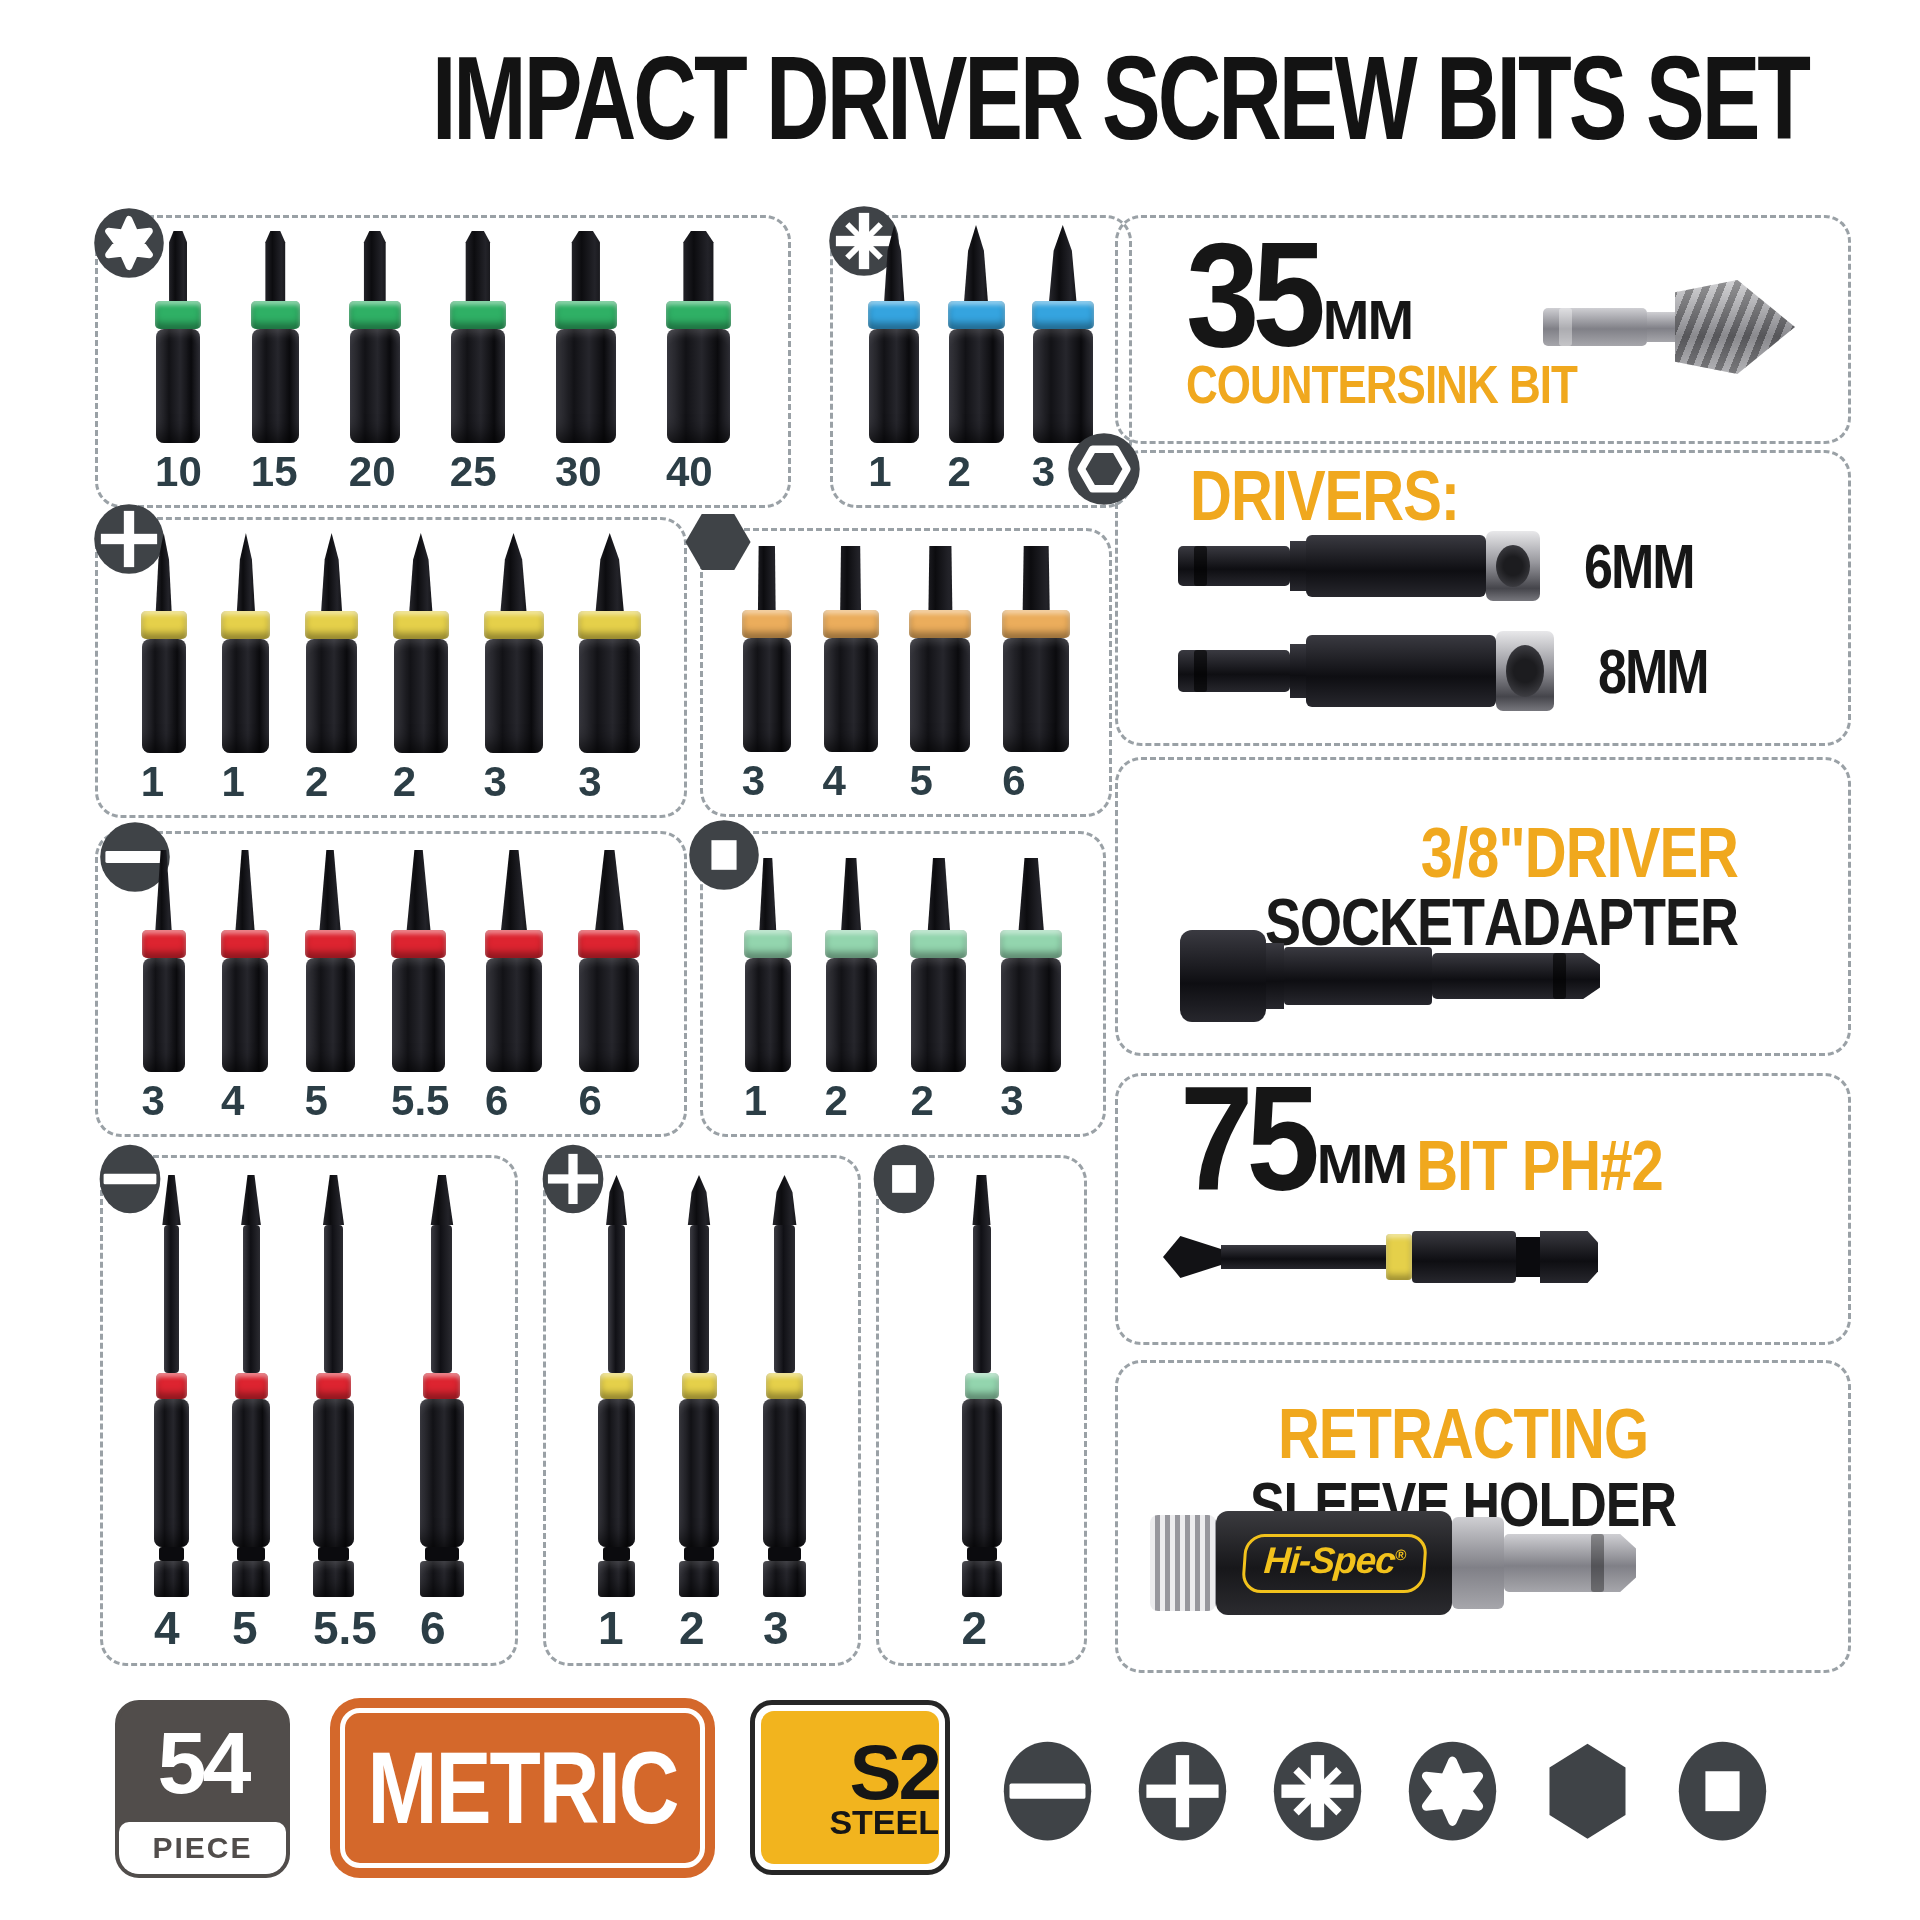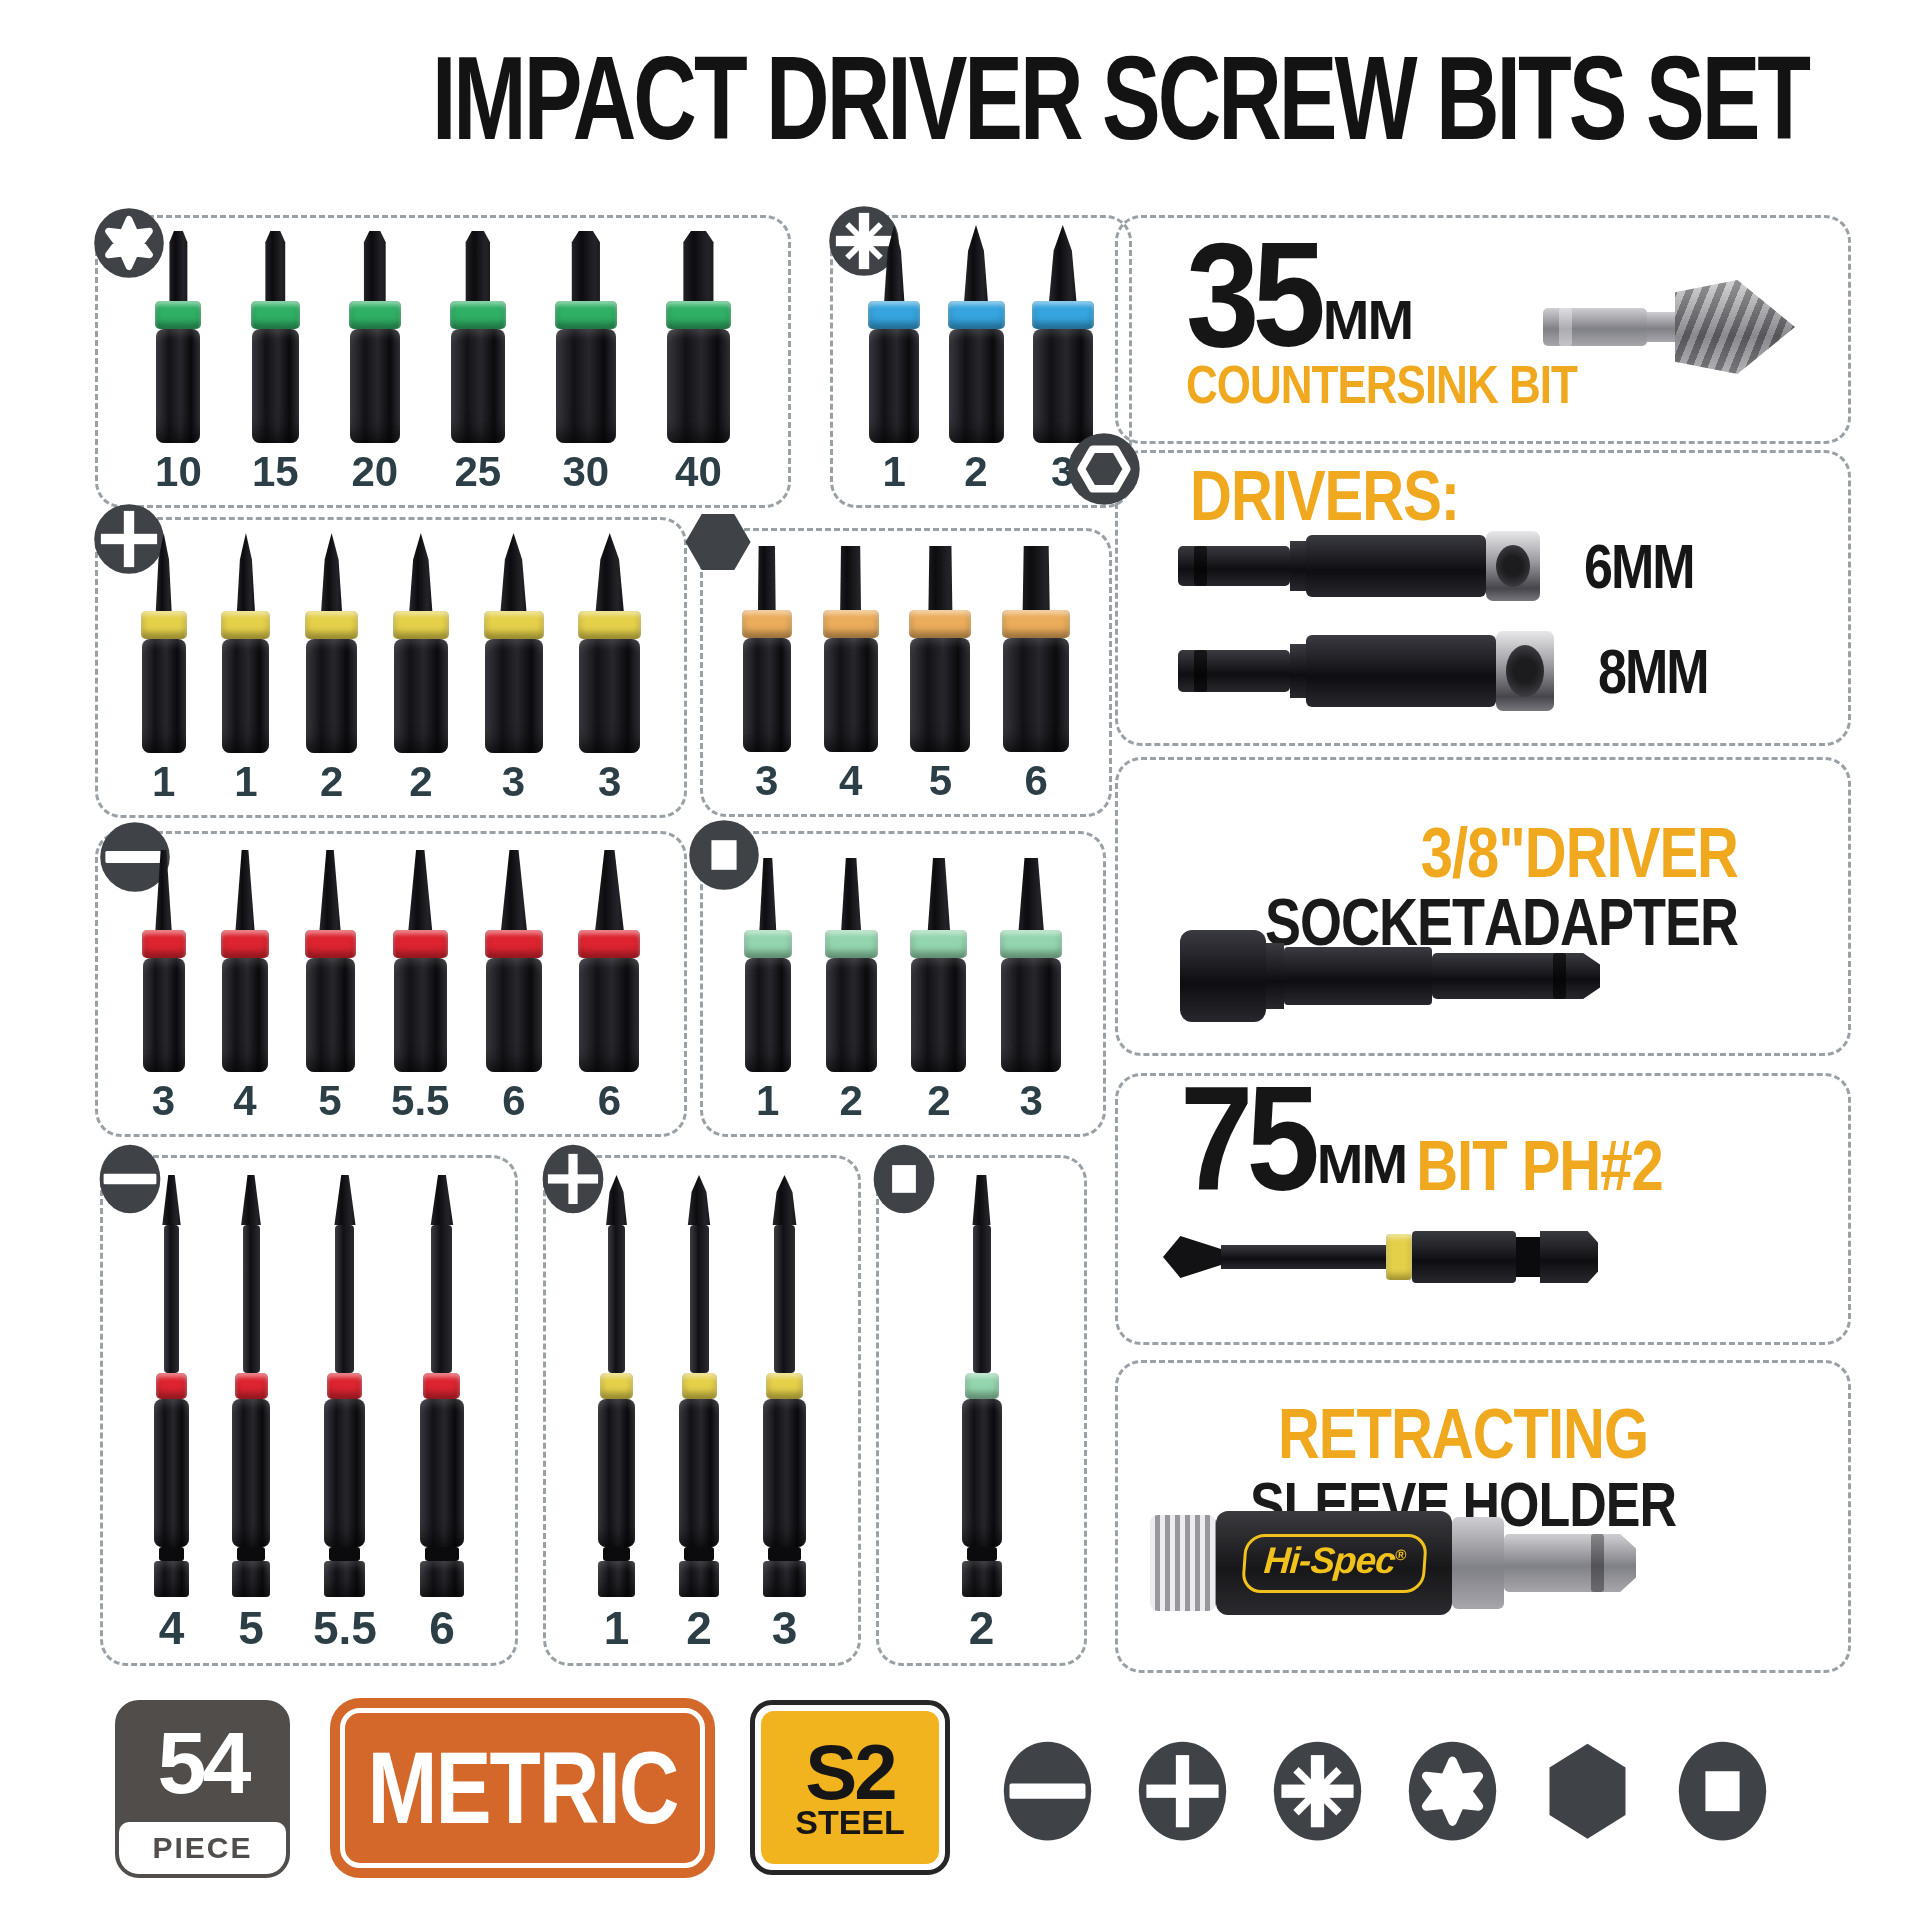--- a/index.html
+++ b/index.html
@@ -5,21 +5,21 @@
   html,body{margin:0;padding:0;background:#fff}
   .canvas{position:relative;width:1920px;height:1920px;background:#fff;overflow:hidden;
           font-family:"Liberation Sans",sans-serif;color:#141414}
   .title{position:absolute;left:390px;top:30px;width:1460px;text-align:center;
          font-size:88px;font-weight:800;letter-spacing:-3px;color:#131313;
          transform:scaleY(1.35);transform-origin:top;white-space:nowrap}
   .gbox{position:absolute;border:3px dashed #9aa1a6;border-radius:26px}
   .group-icon{position:absolute;line-height:0}
   .cells{position:absolute;left:8px;right:8px;bottom:12px;display:flex;
          justify-content:space-evenly;align-items:flex-end}
-  .cell{display:flex;flex-direction:column;align-items:center;gap:8px}
+  .cell{display:flex;flex-direction:column;align-items:flex-start;gap:8px}
   .size{font-weight:700;color:#2C3E46;font-size:42px;line-height:1}
   .size.lg{font-size:46px}
   
   .bit,.lbit{display:flex;flex-direction:column;align-items:center}
   .tip{background:linear-gradient(90deg,#34343b,#0c0c0f 40%,#232329 70%,#0a0a0c)}
   .tip-torx{clip-path:polygon(34% 0,66% 0,82% 16%,82% 100%,18% 100%,18% 16%)}
   .tip-phillips,.tip-pozidriv{clip-path:polygon(50% 0,74% 34%,86% 100%,14% 100%,26% 34%)}
   .tip-slotted{clip-path:polygon(38% 0,62% 0,84% 100%,16% 100%)}
   .tip-hex{clip-path:polygon(26% 0,74% 0,76% 100%,24% 100%)}
   .tip-square{clip-path:polygon(34% 0,66% 0,80% 100%,20% 100%)}
@@ -50,21 +50,21 @@
   #piece-badge .num{flex:1;display:flex;align-items:center;justify-content:center;
                     color:#fff;font-size:88px;font-weight:800;letter-spacing:-4px}
   #piece-badge .lbl{height:52px;background:#fff;color:#514d4b;display:flex;align-items:center;
                     justify-content:center;font-size:30px;font-weight:800;letter-spacing:2px;border-radius:10px 10px 18px 18px}
   #metric-badge{background:#D4682B;border-radius:30px;padding:10px;display:flex}
   #metric-badge .inner{flex:1;border:5px solid #fff;border-radius:20px;display:flex;
                        align-items:center;justify-content:center;color:#fff;
                        font-size:84px;font-weight:800;letter-spacing:-2px}
   #steel-badge{background:#fff;border:5px solid #262626;border-radius:22px;padding:6px;display:flex}
   #steel-badge .inner{flex:1;background:#F2B41E;border-radius:13px;display:flex;flex-direction:column;
-                      align-items:center;justify-content:center;color:#161616;line-height:.9}
+                      align-items:flex-end;justify-content:center;color:#161616;line-height:.9}
   #steel-badge .s2{font-size:78px;font-weight:800;letter-spacing:-3px}
   #steel-badge .st{font-size:34px;font-weight:800;letter-spacing:0px}
   .typeicons{position:absolute;left:1000px;top:1738px;width:770px;display:flex;
              justify-content:space-between;align-items:center}
   
   .drv-row{display:flex;align-items:center;gap:44px}
   .drv-size{font-size:52px;font-weight:800;color:#161616;letter-spacing:-2px}
   .drv-ring{position:relative;border-radius:7px;
             background:linear-gradient(180deg,#e8e8ea,#97979d 45%,#45454b 82%,#77777d)}
   .drv-ring::after{content:"";position:absolute;inset:14px 10px;border-radius:50%;

